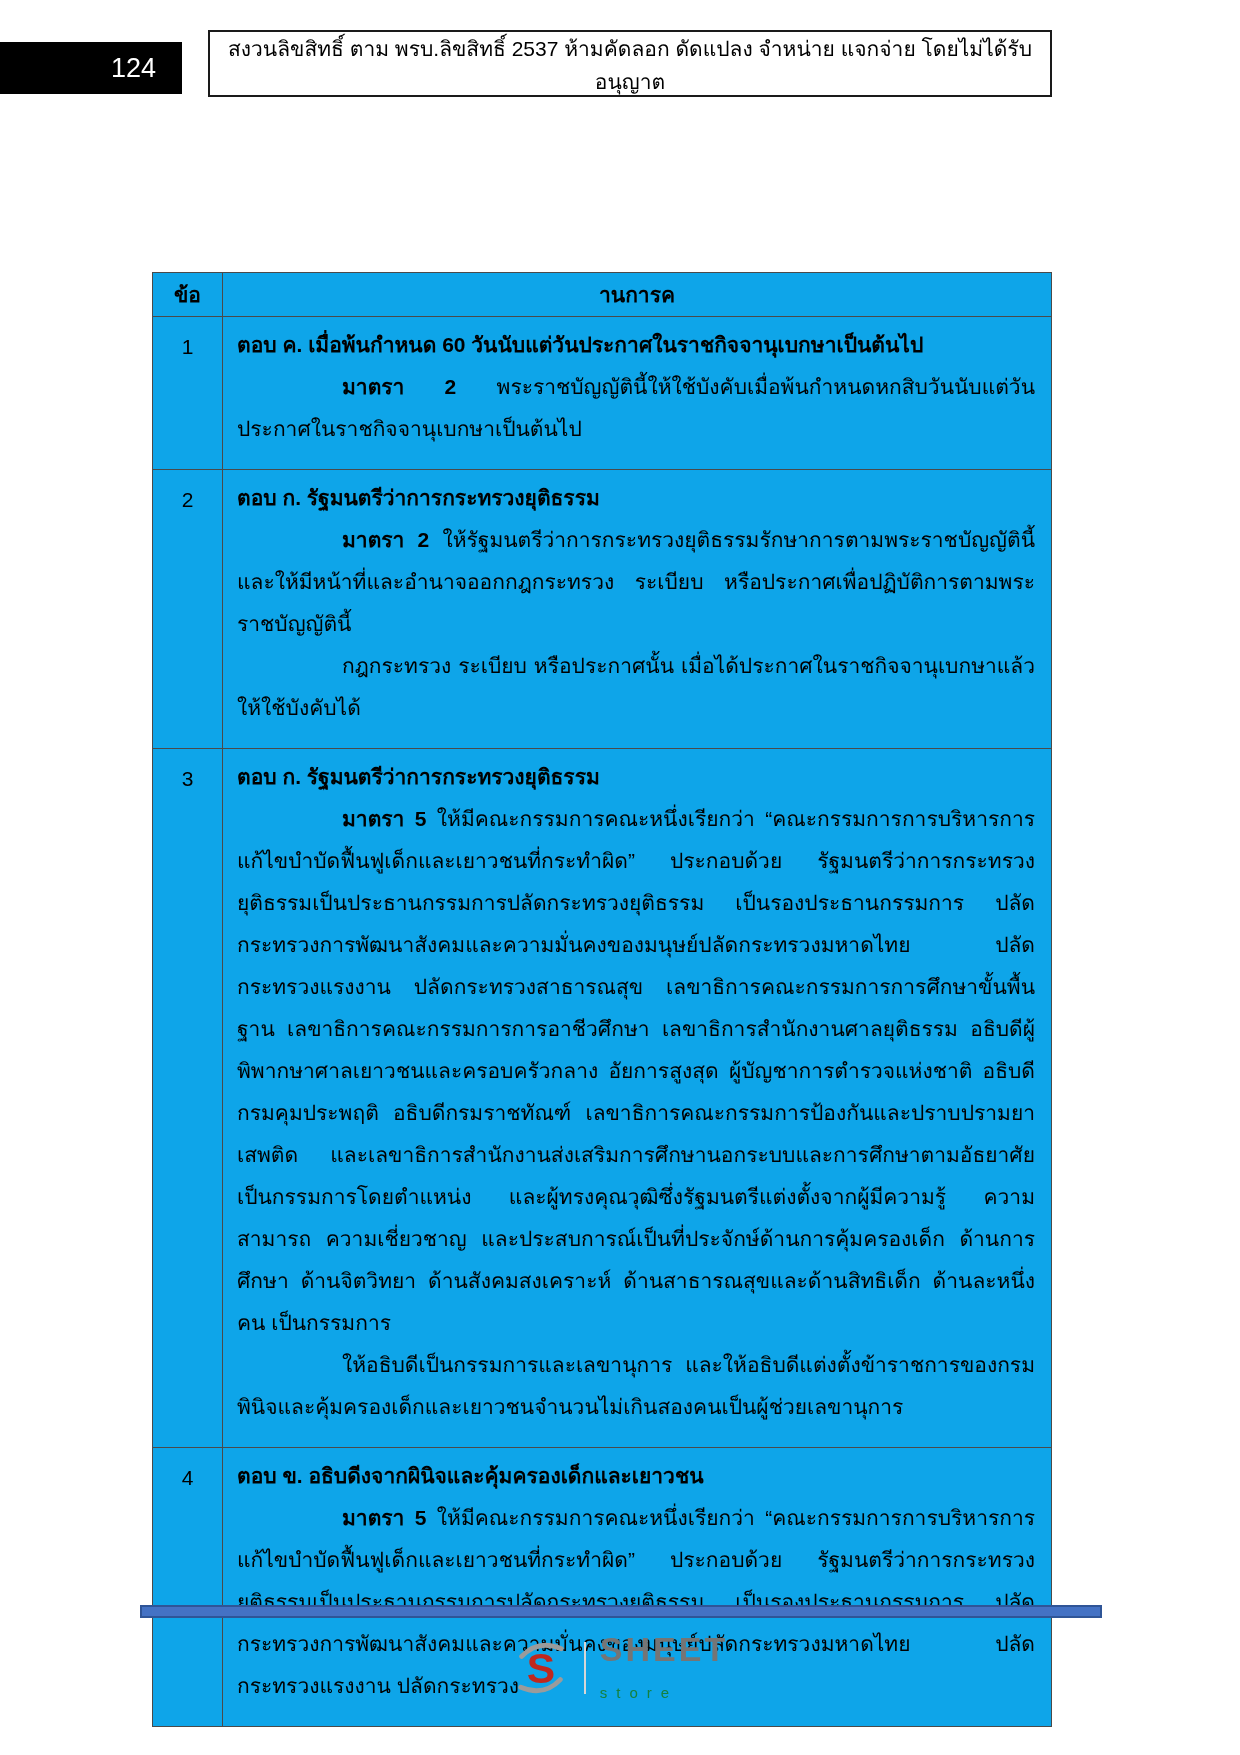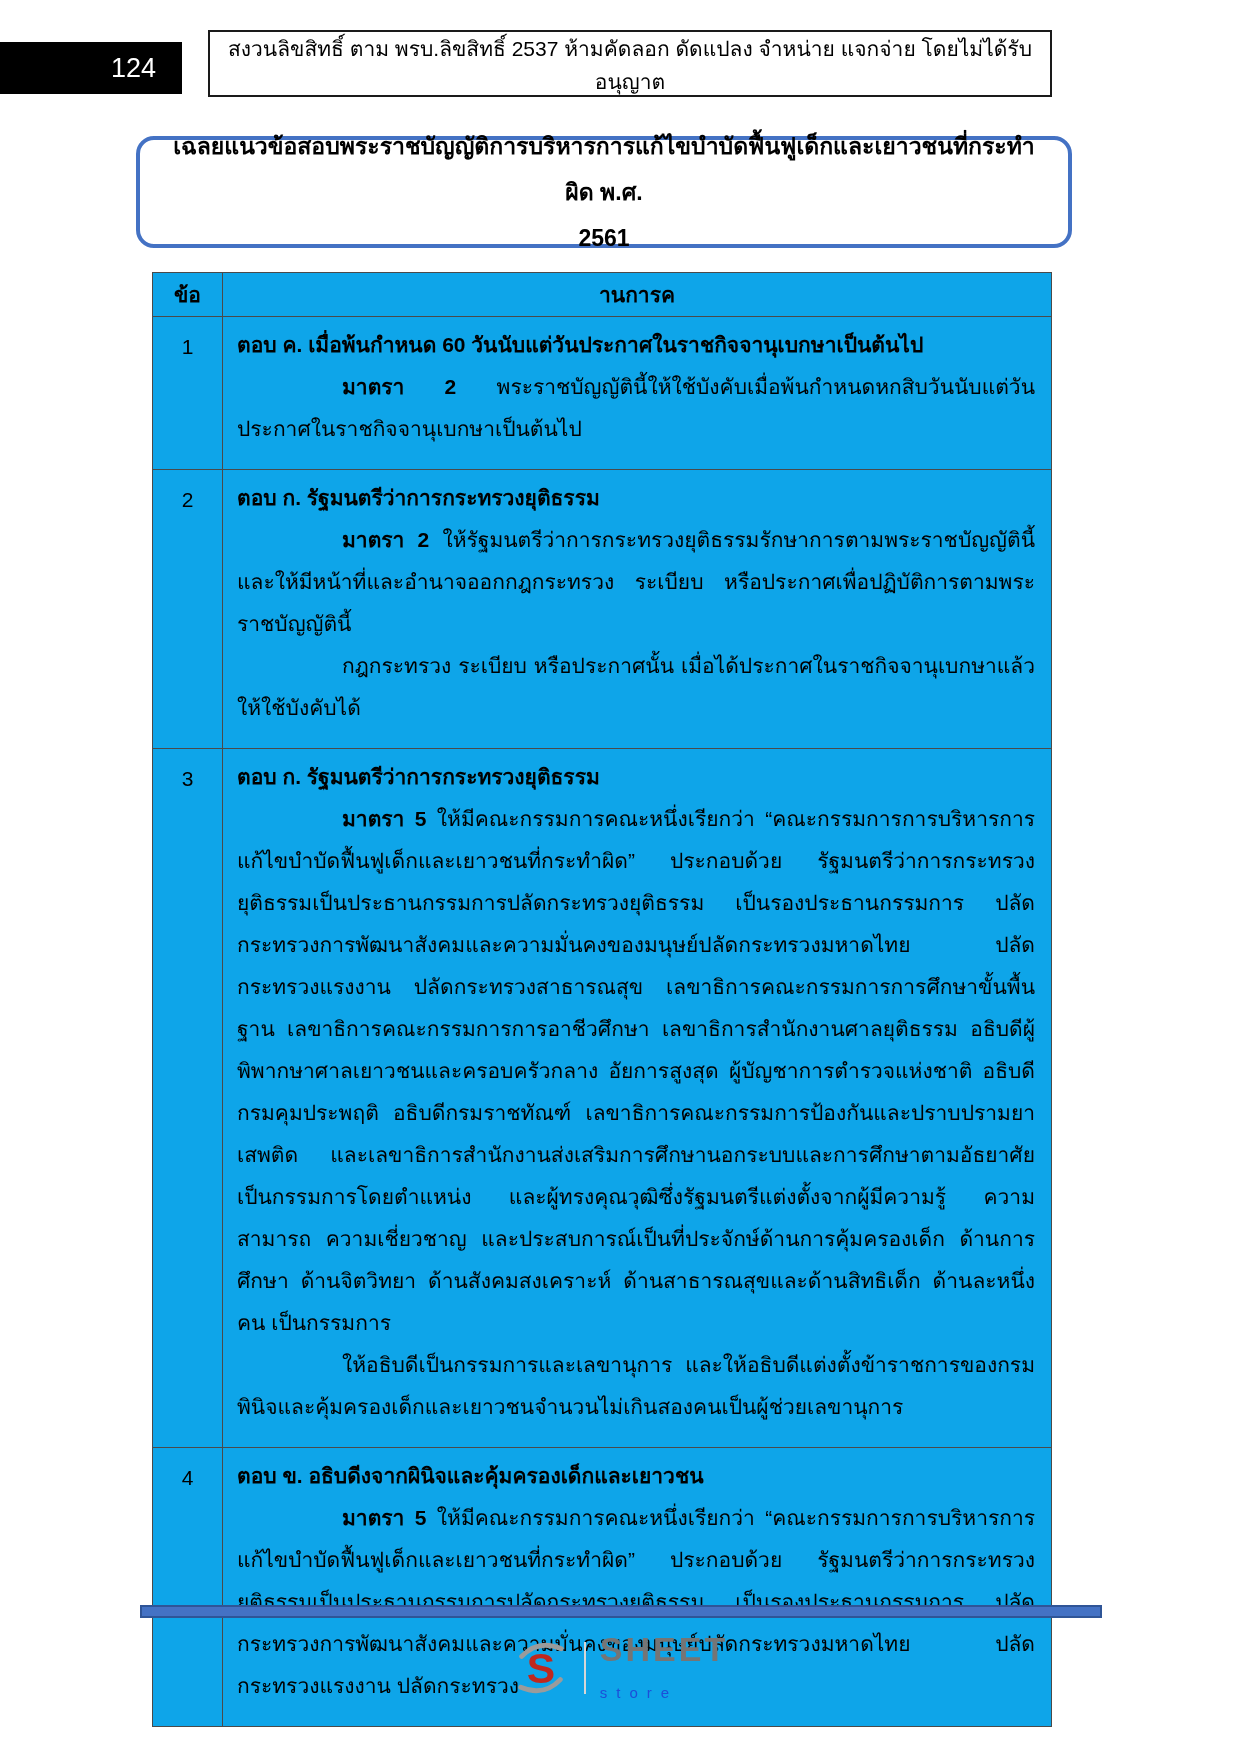--- a/index.html
+++ b/index.html
@@ -129,43 +129,39 @@
   .logo-text { display: flex; flex-direction: column; gap: 16px; }
   .logo-brand {
     font-size: 34px;
     font-weight: bold;
     color: #757575;
     letter-spacing: 3px;
     line-height: 34px;
   }
   .logo-sub {
     font-size: 15px;
-    color: #1d4ed8;
+    color: #15803d;
     letter-spacing: 9px;
     line-height: 20px;
     margin-top: 1px;
   }
 </style>
 </head>
 <body>
 
 <div class="page">
 
   <div class="page-num-box">
     <span>124</span>
   </div>
 
   <div class="copyright-box">
     <span>สงวนลิขสิทธิ์ ตาม พรบ.ลิขสิทธิ์ 2537 ห้ามคัดลอก ดัดแปลง จำหน่าย แจกจ่าย โดยไม่ได้รับอนุญาต</span>
   </div>
 
-  <div class="title-box">
-    <span>เฉลยแนวข้อสอบพระราชบัญญัติการบริหารการแก้ไขบำบัดฟื้นฟูเด็กและเยาวชนที่กระทำผิด พ.ศ.</span>
-    <span>2561</span>
-  </div>
 
   <table class="answer-table">
     <colgroup>
         <col class="col-no">
         <col>
       </colgroup>
     <thead>
       <tr>
         <th>ข้อ</th>
         <th>านการค</th>

